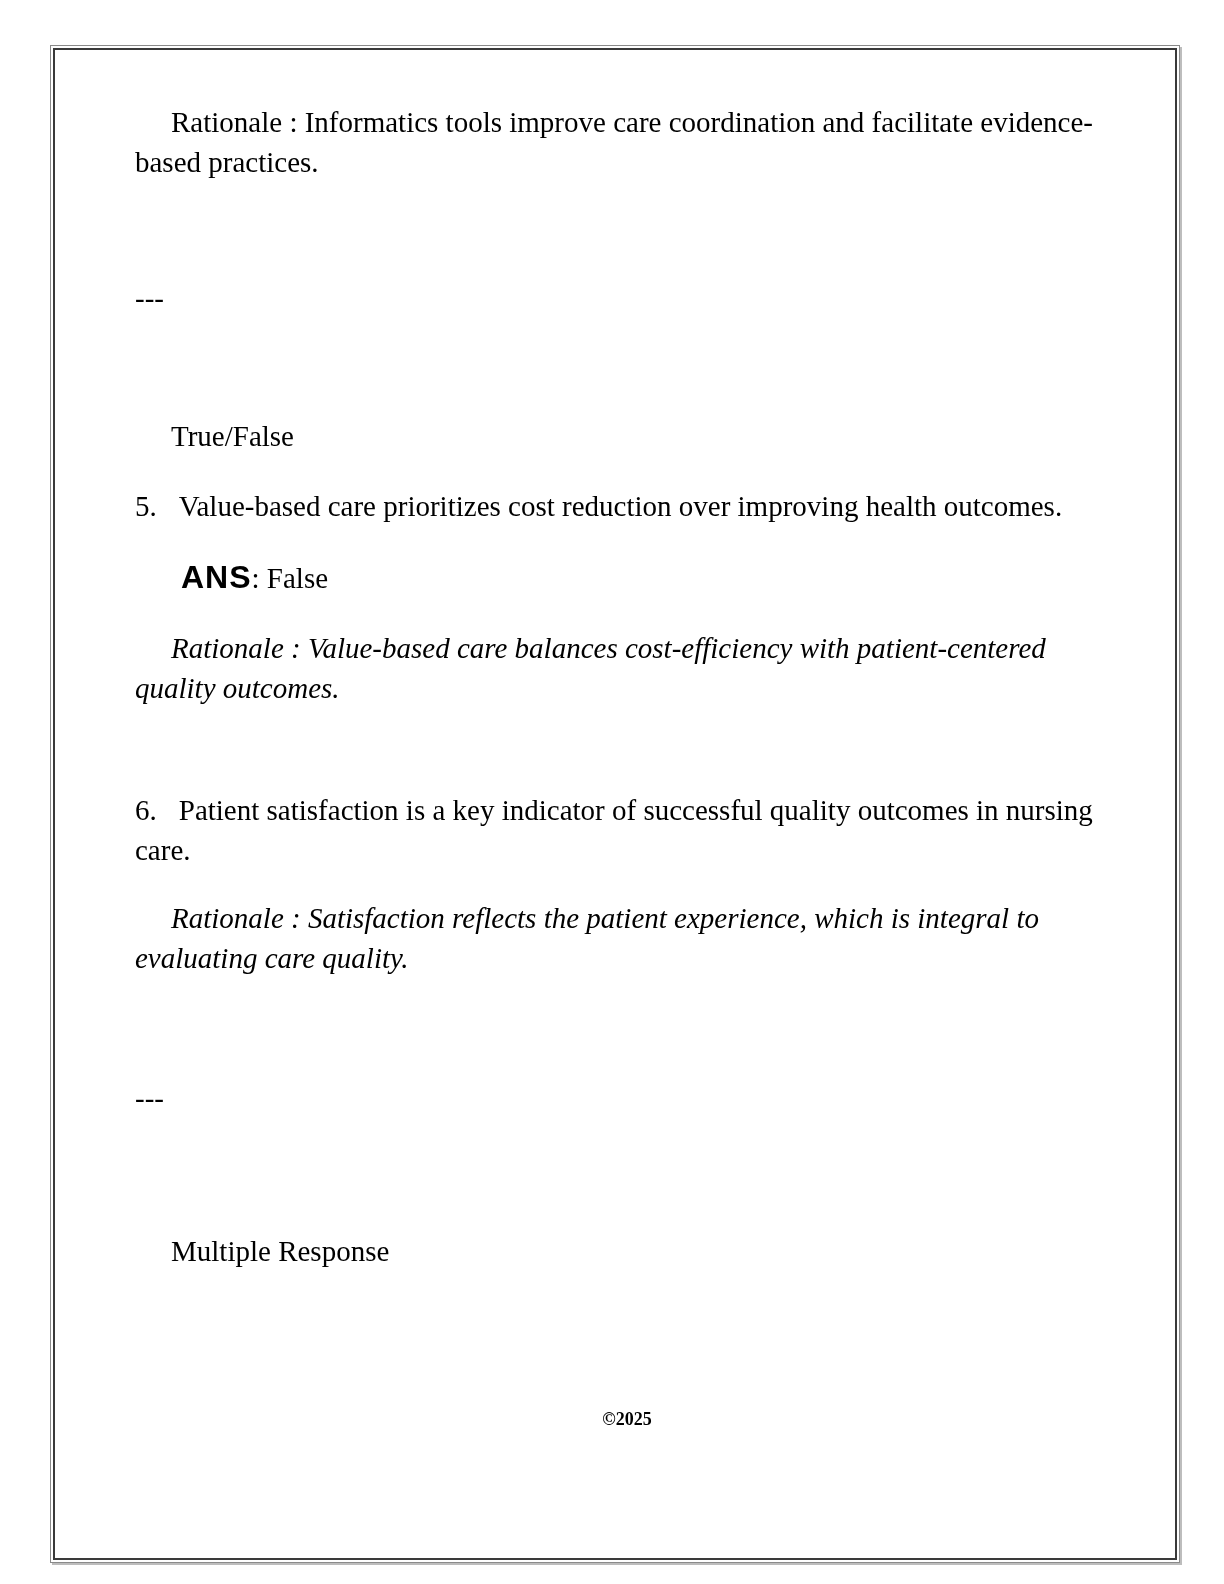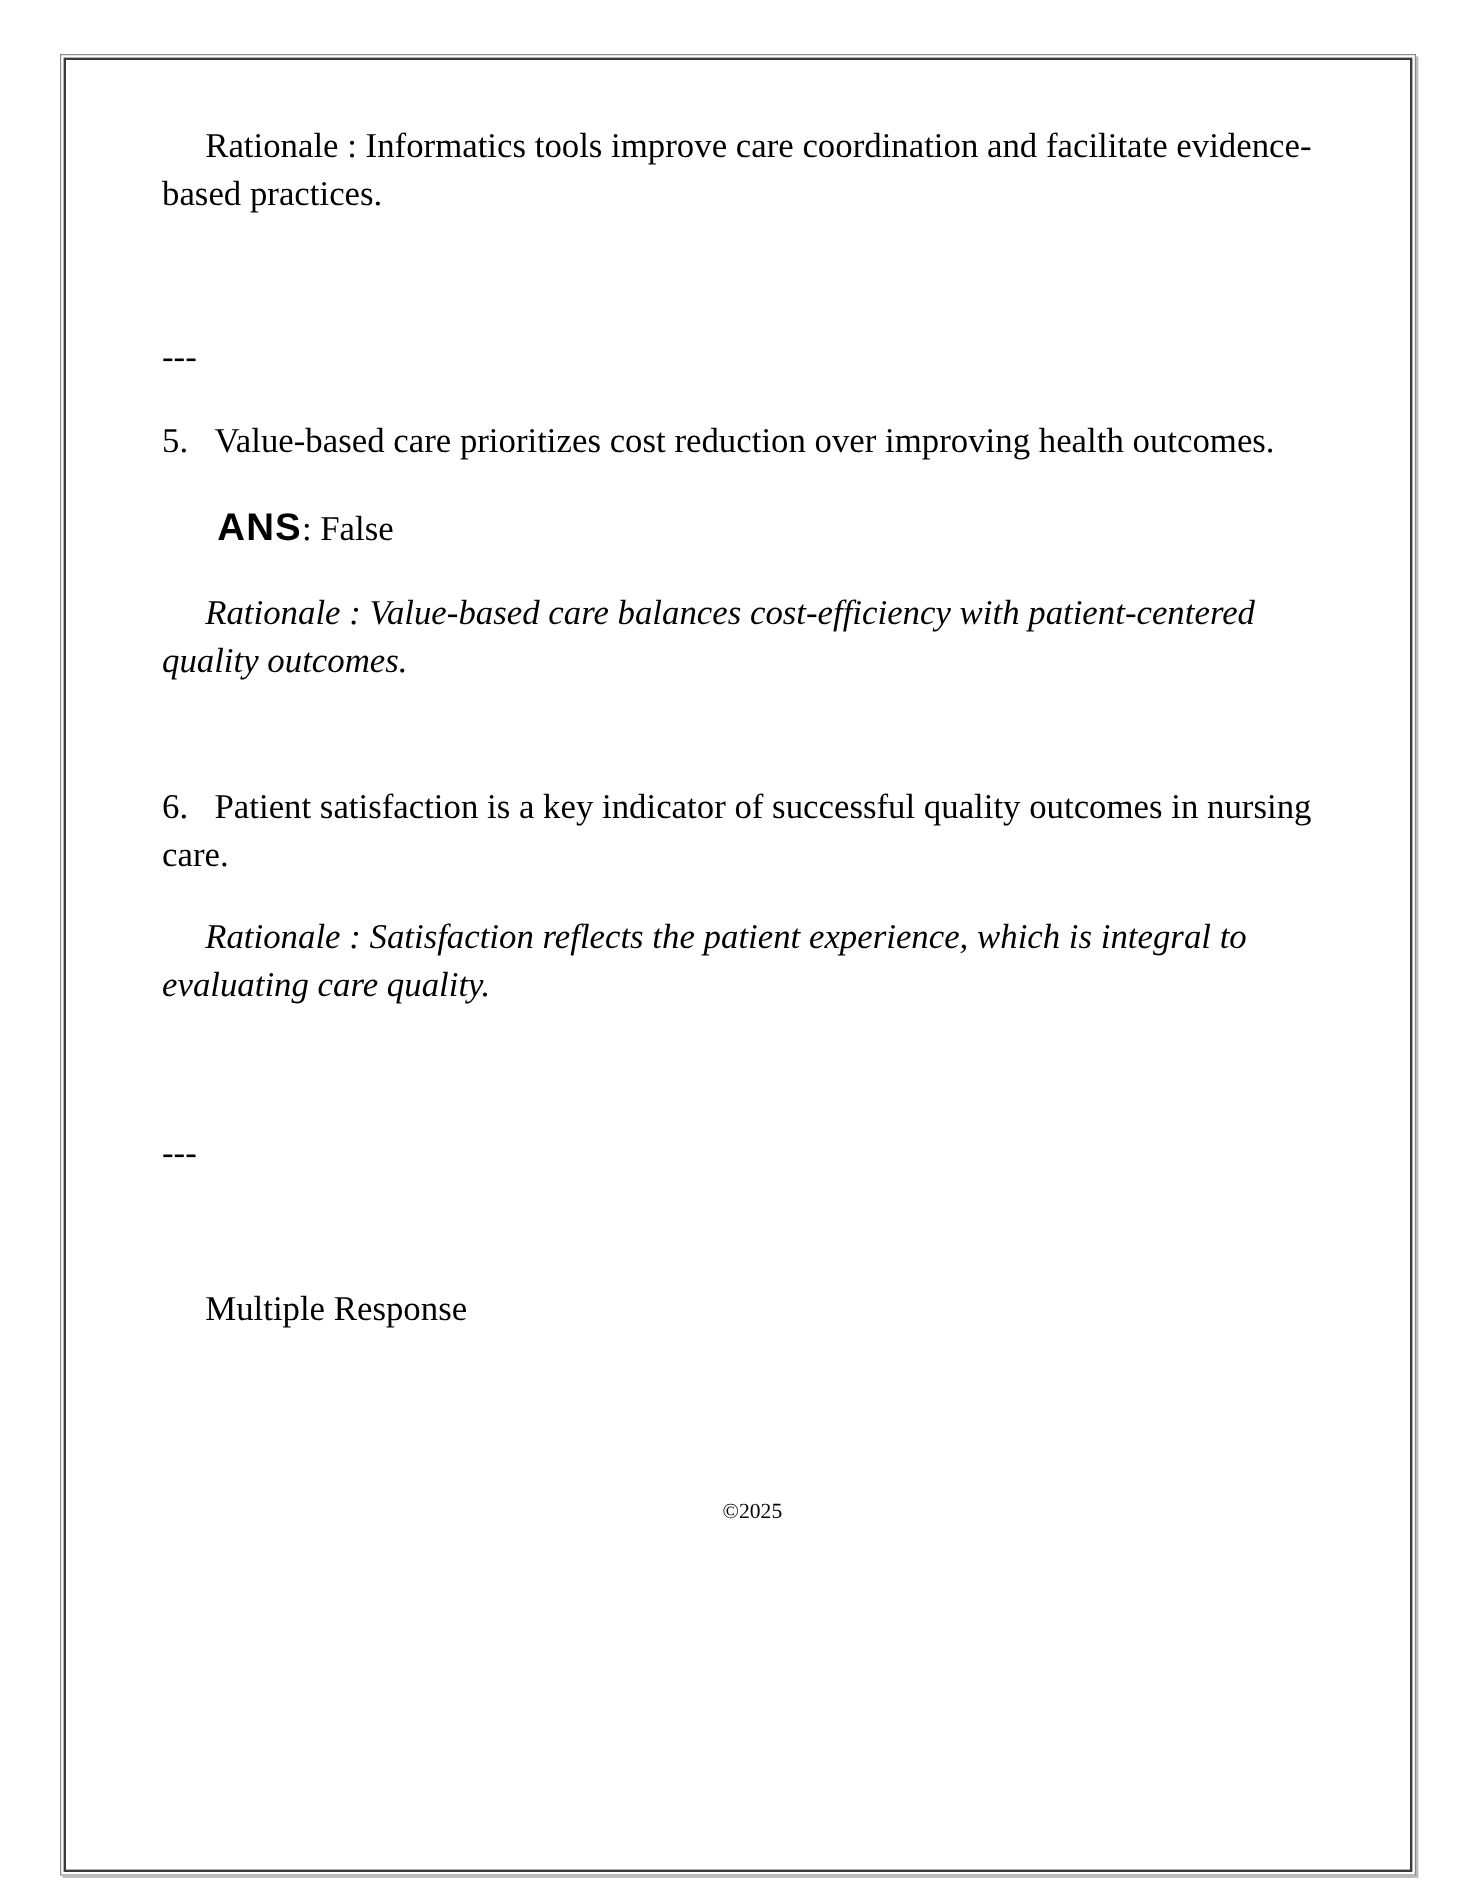--- a/index.html
+++ b/index.html
@@ -41,21 +41,21 @@
     text-indent: 36px;
   }
   .divider {
     margin-top: 96px;
   }
   .section-heading {
     margin-top: 98px;
     text-indent: 36px;
   }
   .section-heading-2 {
-    margin-top: 90px;
+    margin-top: 113px;
     text-indent: 36px;
   }
   .question {
     margin-top: 30px;
   }
   .question-number {
     display: inline-block;
     margin-right: 22px;
   }
   .answer-line {
@@ -76,35 +76,36 @@
     margin-top: 28px;
     text-indent: 36px;
     font-style: italic;
   }
   .q6 { margin-top: 82px; }
   .divider-2 { margin-top: 100px; }
   .footer {
     margin-top: 128px;
     text-align: center;
     font-size: 18px;
-    font-weight: normal;
+    font-weight: bold;
     text-indent: 0;
   }
 </style>
 </head>
 <body>
 
 <div class="page-frame-outer">
   <div class="page-frame-inner">
     <div class="doc-content">
 
       <p class="para-indent">Rationale : Informatics tools improve care coordination and facilitate evidence-based practices.</p>
 
       <p class="divider">---</p>
 
+      <p class="section-heading">True/False</p>
 
       <p class="question"><span class="question-number">5.</span><span>Value-based care prioritizes cost reduction over improving health outcomes.</span></p>
 
       <p class="answer-line"><span class="answer-label">ANS</span><span class="answer-value">: False</span></p>
 
       <p class="rationale">Rationale : Value-based care balances cost-efficiency with patient-centered quality outcomes.</p>
 
       <p class="question q6"><span class="question-number">6.</span><span>Patient satisfaction is a key indicator of successful quality outcomes in nursing care.</span></p>
 
 

